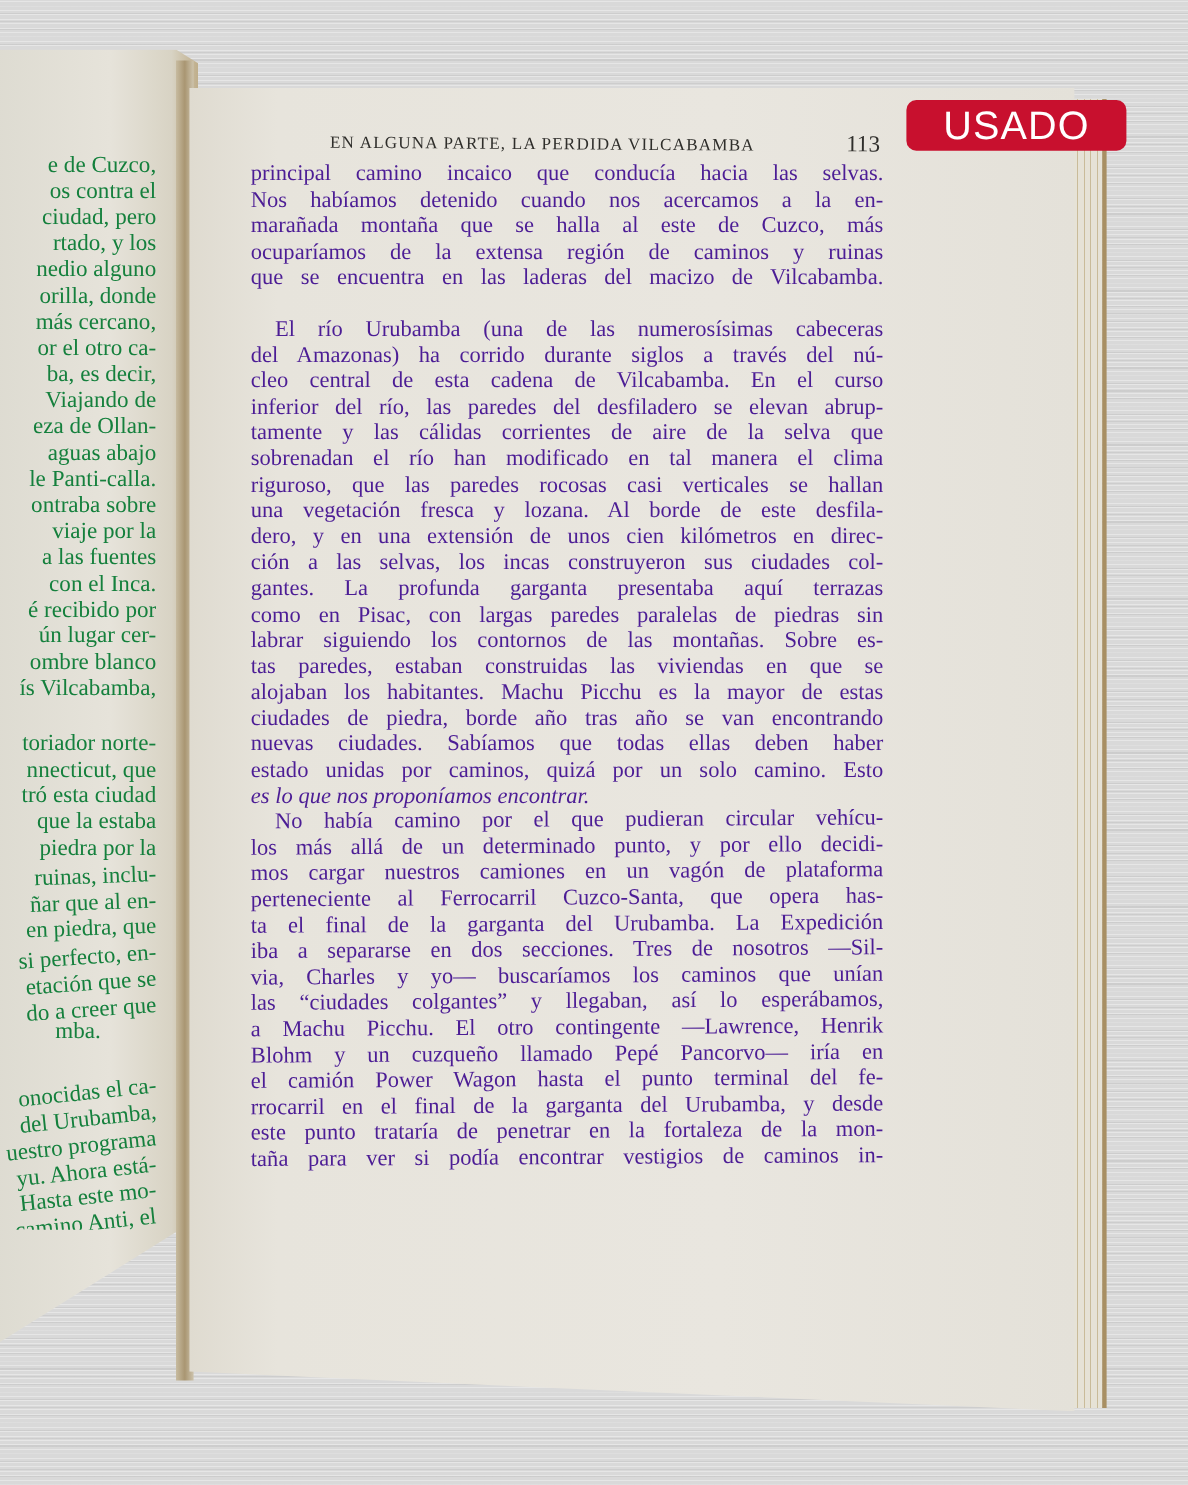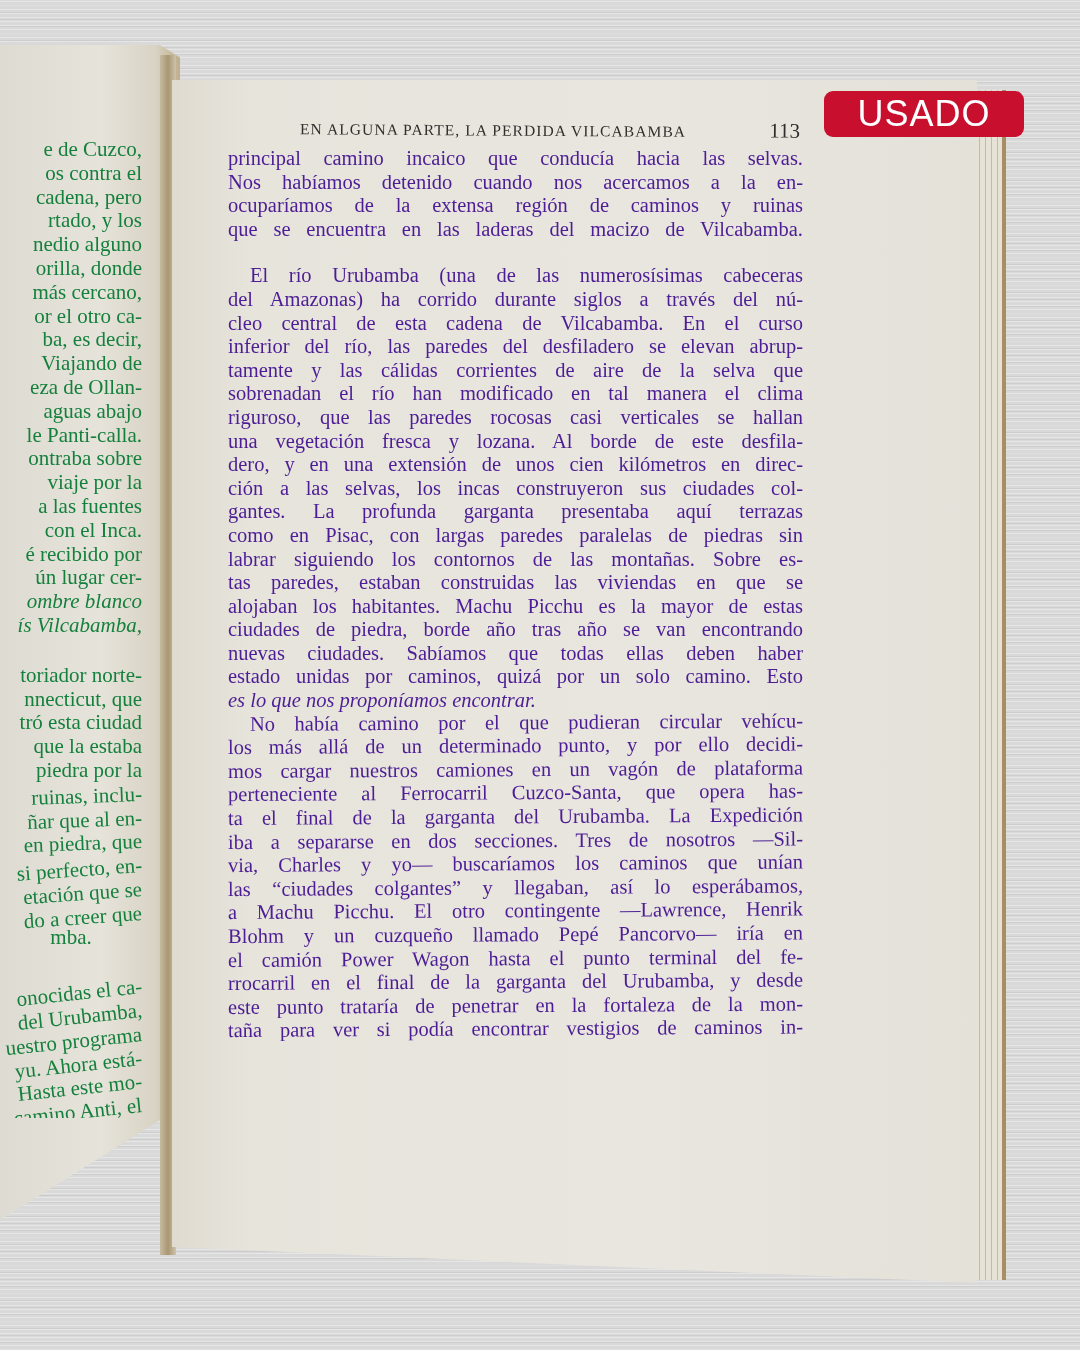--- a/index.html
+++ b/index.html
@@ -26,21 +26,21 @@
     left: 0; top: 138px;
     width: 142px;
     font-size: 21px;
     line-height: 23.8px;
     color: #15803d;
     text-align: right;
     white-space: nowrap;
     overflow: hidden;
   }
   .left-text .line { display: block; }
-  .left-text .italic { font-style: italic; }
+  .left-text .italic { }
   .left-text .gap { height: 24px; }
   .left-text .skew1 { transform: rotate(-2deg); transform-origin: right center; }
   .left-text .skew2 { transform: rotate(-4deg); transform-origin: right center; }
   .left-text .skew3 { transform: rotate(-6deg); transform-origin: right center; }
   
   .gutter {
     position: absolute;
     left: 160px; top: 55px;
     width: 16px; height: 1200px;
     background: linear-gradient(90deg, #c7bba0, #a99672 50%, #cdc3ac);
@@ -110,21 +110,21 @@
 </head>
 <body>
 
 <div class="photo">
 
   <div class="left-page"></div>
 
   <div class="left-text">
     <span class="line">e de Cuzco,</span>
     <span class="line">os contra el</span>
-    <span class="line">cadena, pero</span>
+    <span class="line">ciudad, pero</span>
     <span class="line">rtado, y los</span>
     <span class="line">nedio alguno</span>
     <span class="line">orilla, donde</span>
     <span class="line">más cercano,</span>
     <span class="line">or el otro ca-</span>
     <span class="line">ba, es decir,</span>
     <span class="line">Viajando de</span>
     <span class="line">eza de Ollan-</span>
     <span class="line">aguas abajo</span>
     <span class="line">le Panti-calla.</span>
@@ -164,20 +164,21 @@
   <div class="right-page"></div>
 
   <div class="running-head">
     <span class="running-title">EN ALGUNA PARTE, LA PERDIDA VILCABAMBA</span>
     <span class="page-number">113</span>
   </div>
 
   <div class="body-text">
     <span class="line">principal camino incaico que conducía hacia las selvas.</span>
     <span class="line">Nos habíamos detenido cuando nos acercamos a la en-</span>
+    <span class="line">marañada montaña que se halla al este de Cuzco, más</span>
     <span class="line">ocuparíamos de la extensa región de caminos y ruinas</span>
     <span class="line">que se encuentra en las laderas del macizo de Vilcabamba.</span>
     <span class="para-gap" style="display:block;"></span>
 
     <span class="line indent">El río Urubamba (una de las numerosísimas cabeceras</span>
     <span class="line">del Amazonas) ha corrido durante siglos a través del nú-</span>
     <span class="line">cleo central de esta cadena de Vilcabamba. En el curso</span>
     <span class="line">inferior del río, las paredes del desfiladero se elevan abrup-</span>
     <span class="line">tamente y las cálidas corrientes de aire de la selva que</span>
     <span class="line">sobrenadan el río han modificado en tal manera el clima</span>

